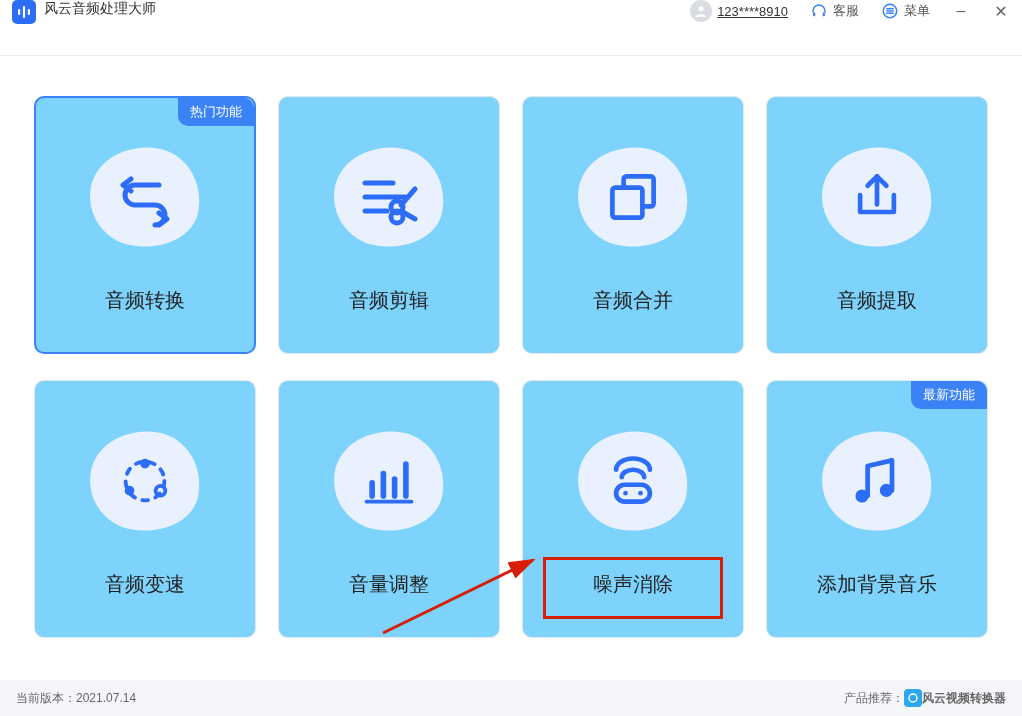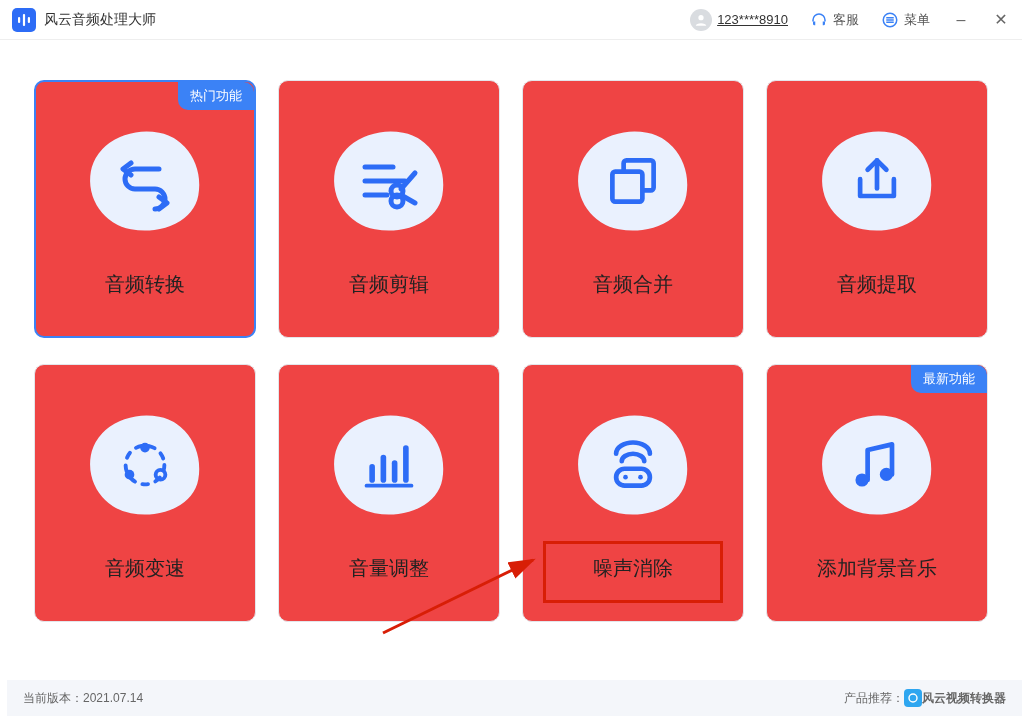--- a/index.html
+++ b/index.html
@@ -5,24 +5,24 @@
   * { box-sizing: border-box; margin: 0; padding: 0; }
   body {
     font-family: "Microsoft YaHei", "PingFang SC", sans-serif;
     background: #ffffff;
     width: 1022px;
     height: 716px;
     overflow: hidden;
     position: relative;
   }
   .titlebar {
-    height: 40px;
+    height: 56px;
     display: flex;
-    align-items: center;
-    padding: 16px 12px;
+    align-items: flex-start;
+    padding: 0 12px;
     border-bottom: 1px solid #eee;
   }
   .app-logo {
     width: 24px; height: 24px;
     background: #2d6cf6;
     border-radius: 5px;
     display:flex; align-items:center; justify-content:center;
     margin-right:8px;
   }
   .app-title { font-size: 14px; color: #333; }
@@ -47,21 +47,21 @@
   .card {
     border: 1px solid #e3e6eb;
     border-radius: 10px;
     height: 258px;
     position: relative;
     display:flex;
     flex-direction:column;
     align-items:center;
     justify-content:center;
     cursor:pointer;
-    background:#ef4444;
+    background:#7dd3fc;
   }
   .card.active {
     border: 2px solid #3b82f6;
   }
   .card-icon-wrap {
     width: 120px; height: 120px;
     position:relative;
     display:flex; align-items:center; justify-content:center;
     margin-bottom: 30px;
   }
@@ -91,21 +91,21 @@
     left: 50%;
     transform: translateX(-50%);
     pointer-events:none;
   }
   .arrow-svg {
     position:absolute;
     pointer-events:none;
   }
   .footer {
     position:absolute;
-    bottom:0; left:7px; right:0;
+    bottom:0; left:0; right:0;
     height: 36px;
     background:#f4f6fa;
     display:flex;
     align-items:center;
     padding: 0 16px;
     font-size:12px;
     color:#666;
   }
   .footer-spacer { flex:1; }
   .footer-right { display:flex; align-items:center; }

